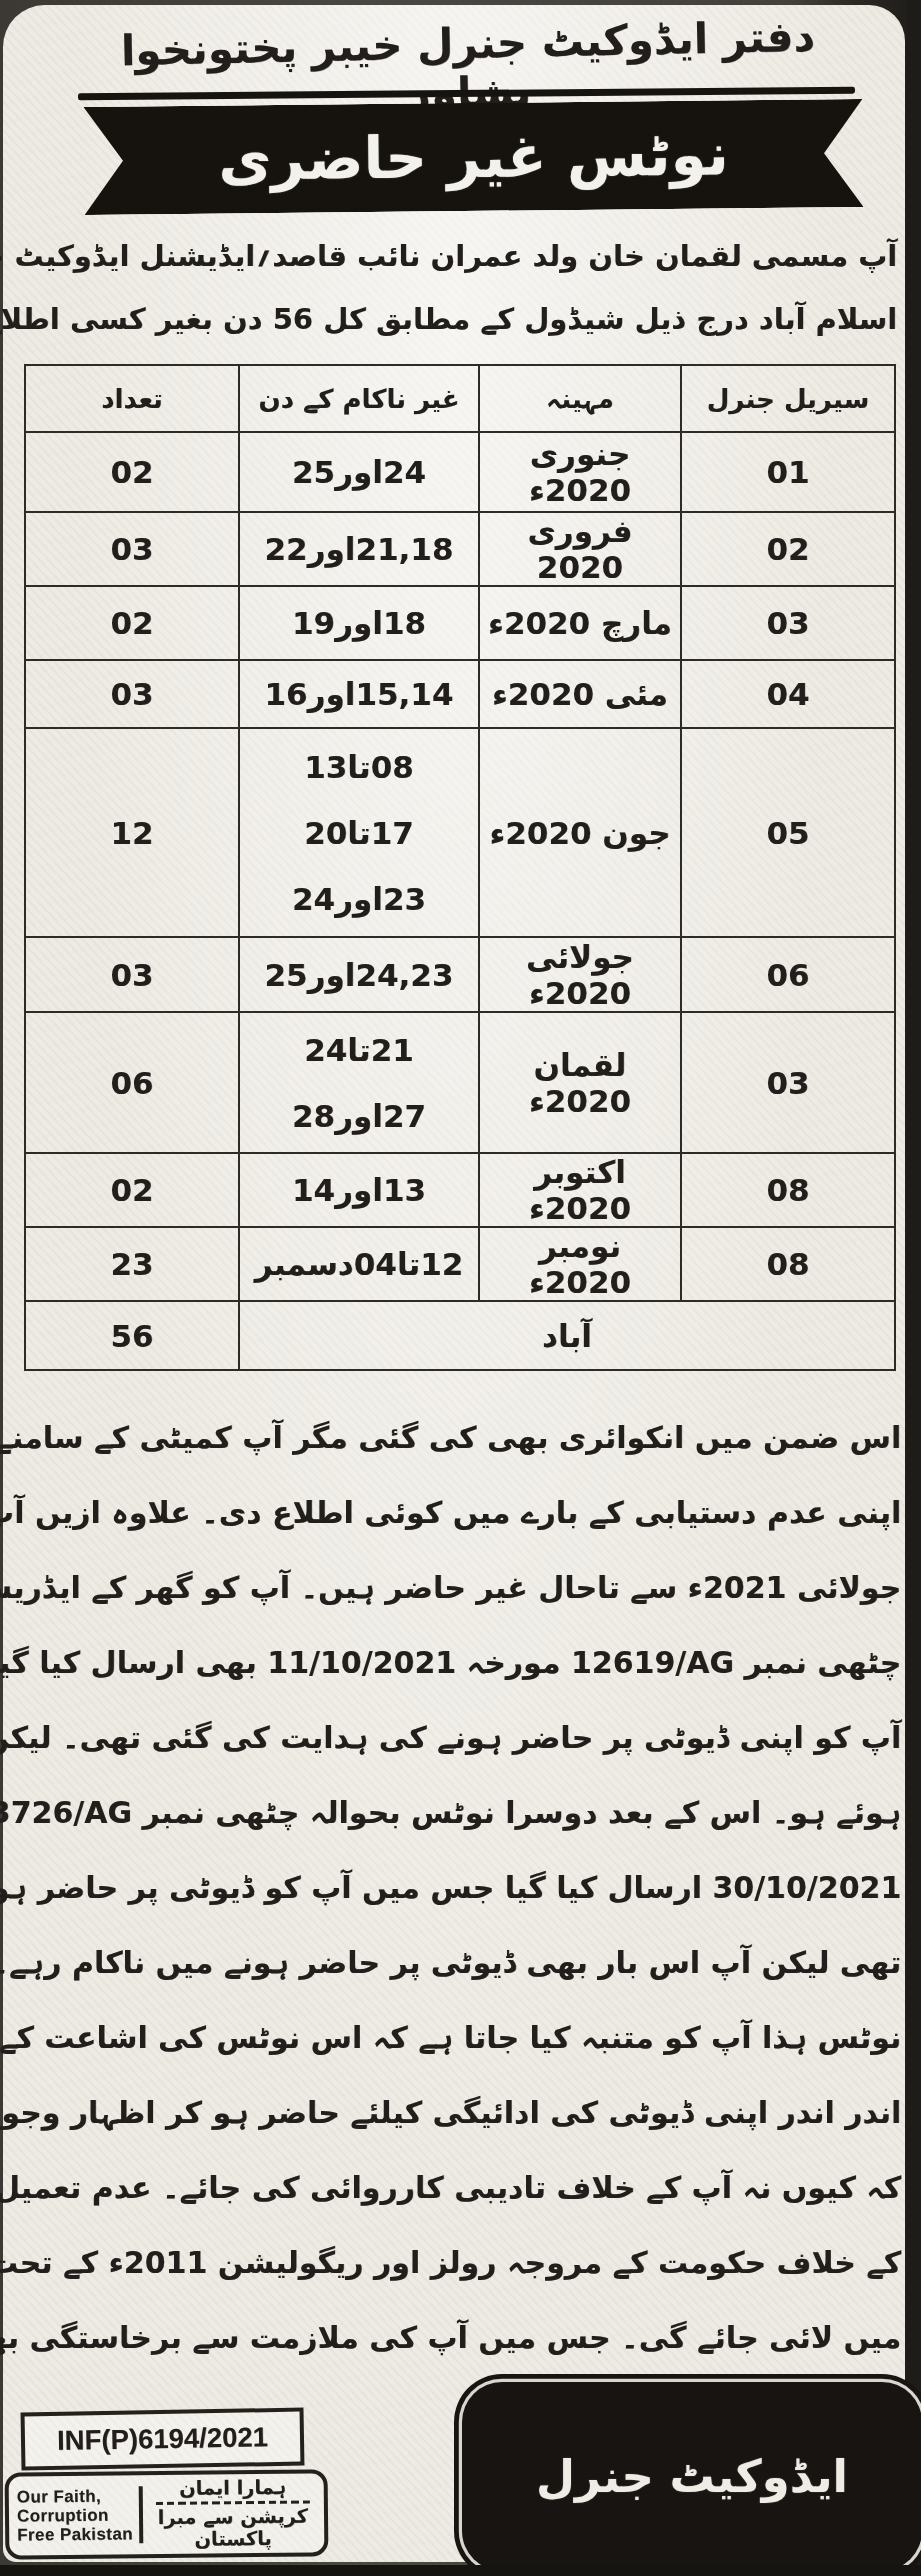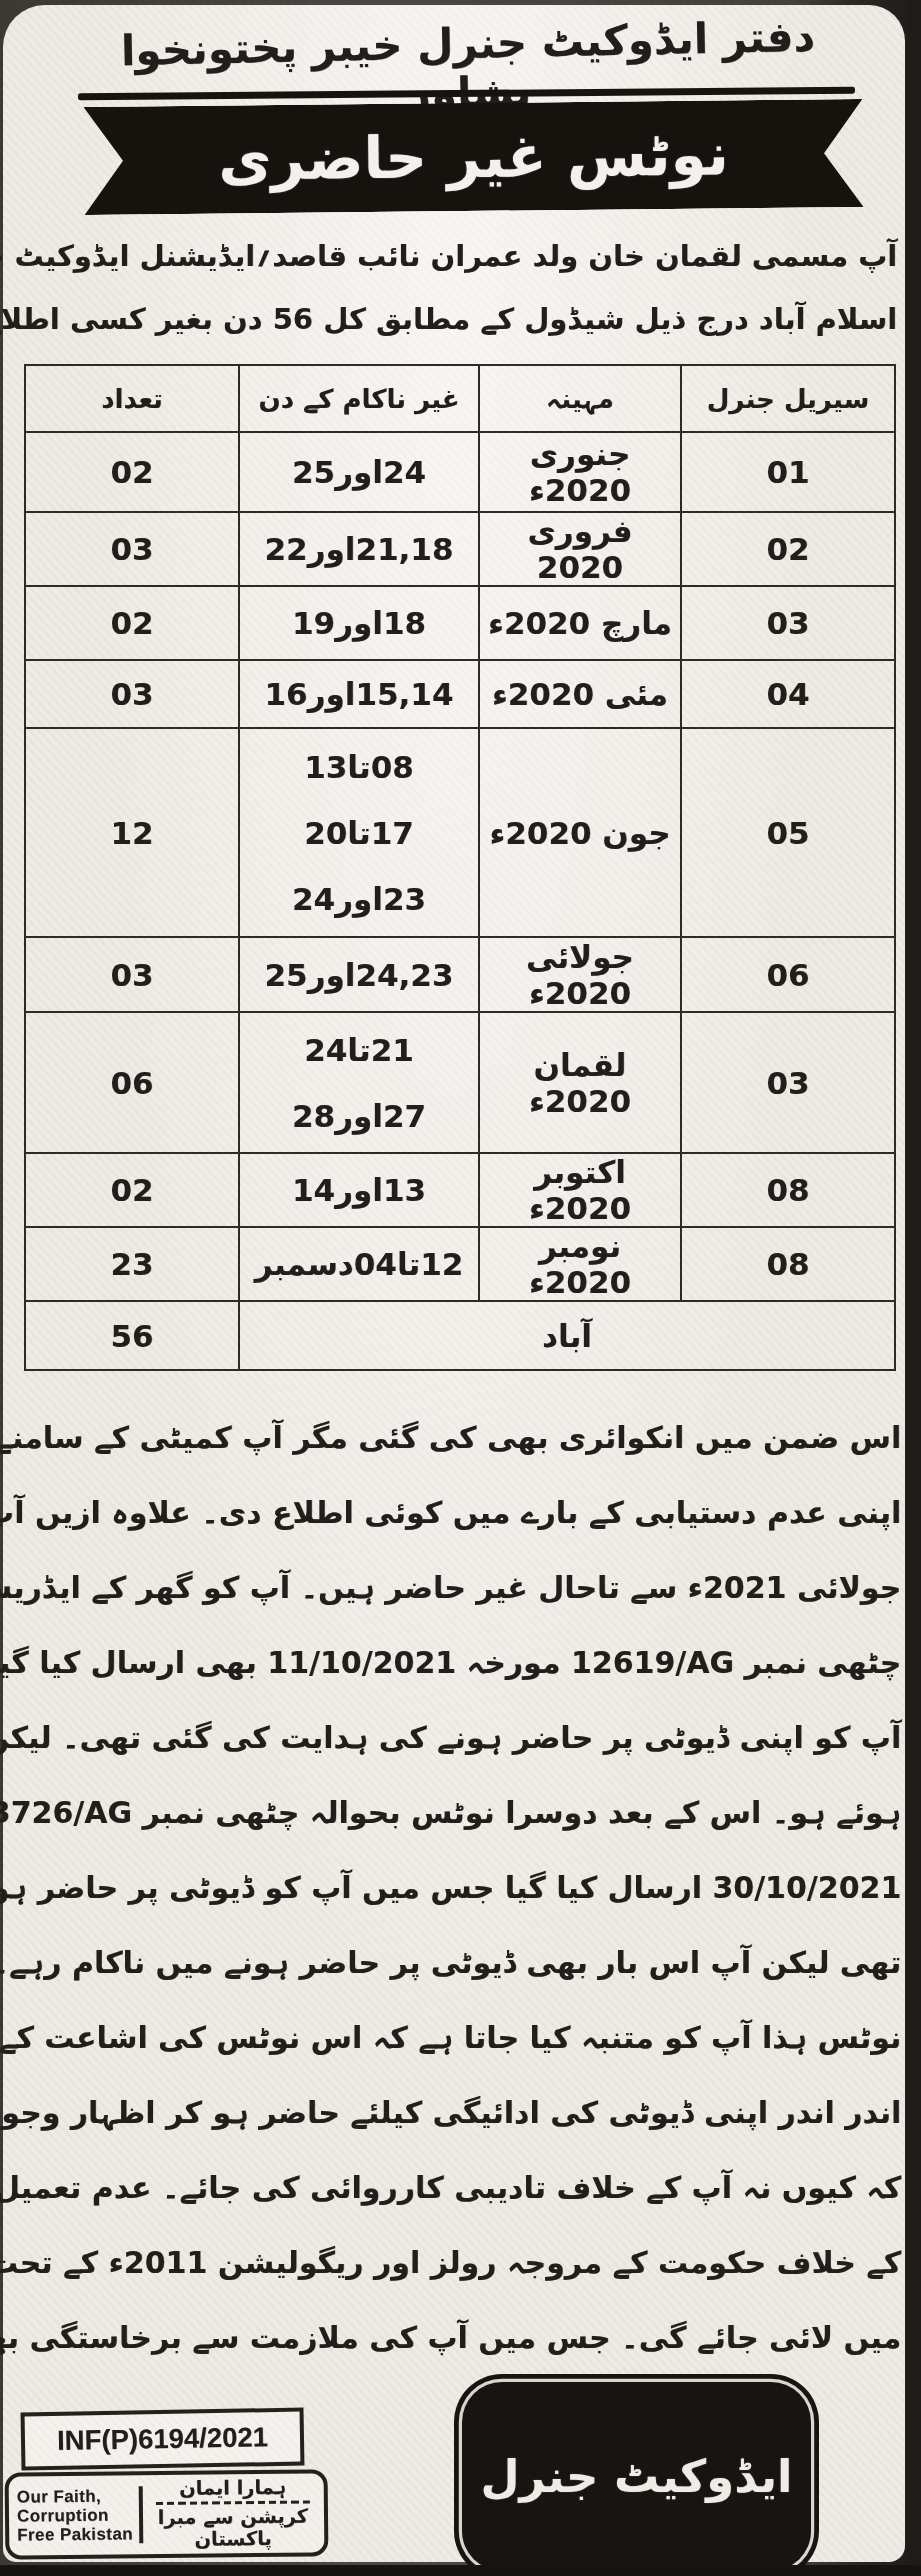--- a/index.html
+++ b/index.html
@@ -43,21 +43,21 @@
            font-size:27.5px;font-weight:800;font-family:"Liberation Sans",sans-serif;direction:ltr;
            background:rgba(255,255,255,.35);}
   .logo-box{position:absolute;top:2471px;left:4.8px;width:323px;height:87px;border:4px solid #24211d;
             border-radius:16px;display:flex;align-items:center;direction:ltr;transform:rotate(-.6deg);
             background:rgba(255,255,255,.3);padding:0 8px;box-sizing:border-box;gap:6.5px;}
   .logo-en{font-family:"Liberation Sans",sans-serif;font-weight:800;font-size:17px;line-height:1.12;
            letter-spacing:0.4px;white-space:nowrap;}
   .logo-divider{width:4px;height:57px;background:#24211d;}
   .logo-ur{flex:1;direction:rtl;text-align:center;font-size:19.4px;font-weight:700;line-height:1.15;}
   .logo-rule{height:3.2px;margin:1.6px 6.5px;background:repeating-linear-gradient(90deg,#24211d 0 7.3px,transparent 7.3px 11.3px);}
-  .sig-box{position:absolute;top:2382px;left:462px;width:349px;height:189px;background:#171411;
+  .sig-box{position:absolute;top:2382px;left:462px;width:460px;height:189px;background:#171411;
            border-radius:40px;display:flex;flex-direction:column;align-items:center;justify-content:center;
            gap:8px;box-shadow:0 0 0 3.2px rgba(238,235,228,.9),0 0 0 8px #171411;}
   .sig-line{color:#efece6;font-weight:800;text-shadow:0 0 1.6px rgba(255,255,255,.3);}
   .sig-line.l1{font-size:45px;letter-spacing:4.8px;}
   .sig-line.l2{font-size:40px;letter-spacing:2.4px;}
 </style>
 </head>
 <body>
 
 <div class="scan">

